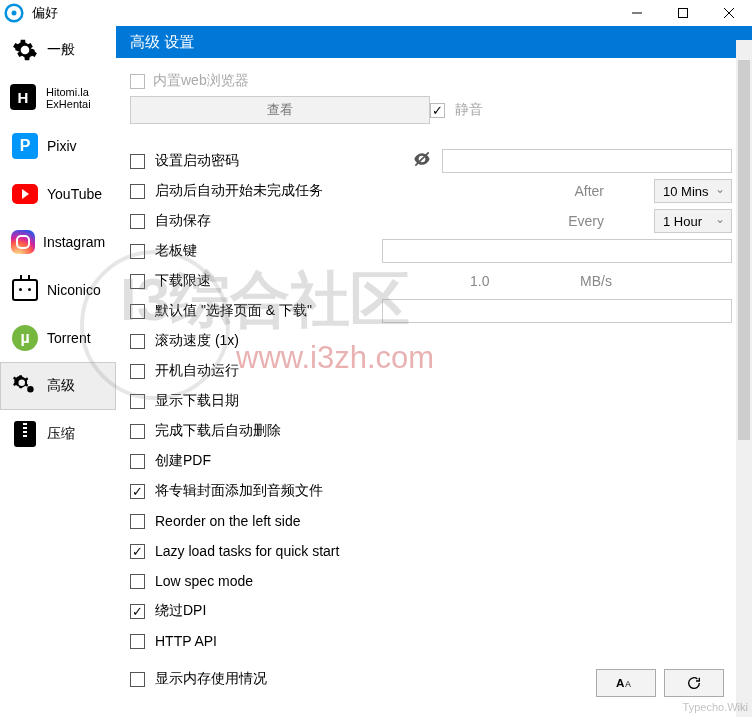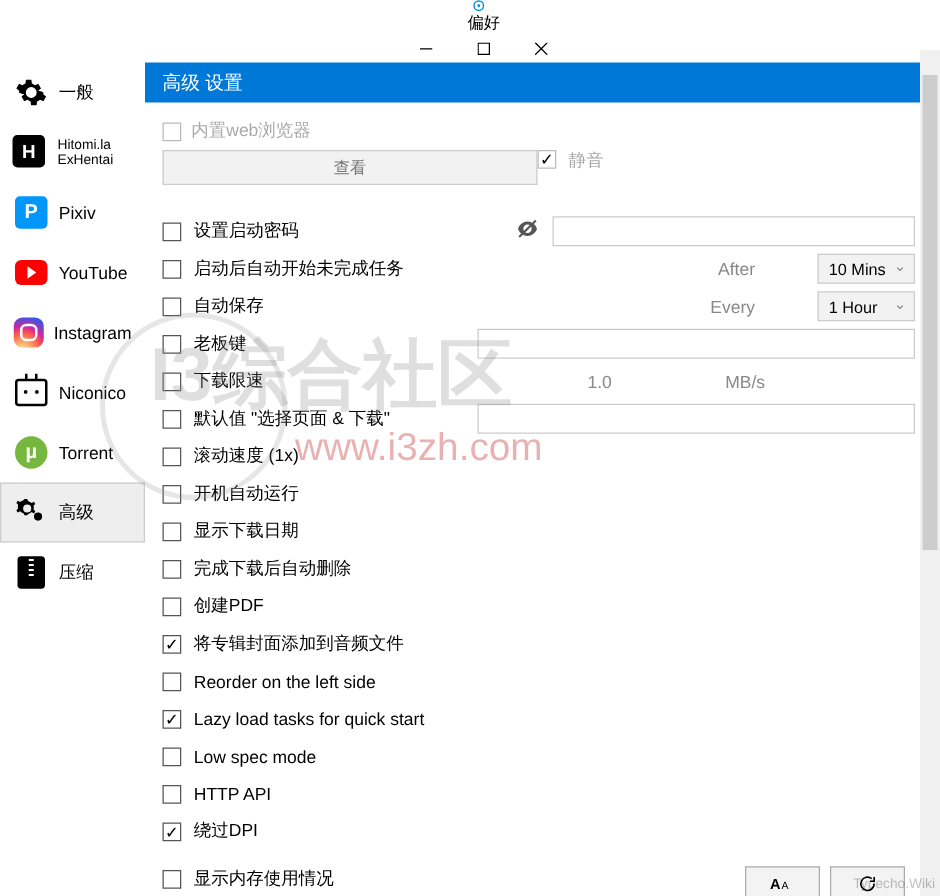--- a/index.html
+++ b/index.html
@@ -1,18 +1,18 @@
 <!DOCTYPE html>
 <html><head>
 <meta charset="utf-8">
 <style>
 * { box-sizing: border-box; margin: 0; padding: 0; font-family: "Microsoft YaHei", "Segoe UI", sans-serif; }
 body { width: 752px; height: 717px; background: #fff; overflow: hidden; position: relative; }
 
-.titlebar { height: 50px; display: flex; align-items: center; padding: 0 0 0 22px; flex-direction: column; }
+.titlebar { height: 26px; display: flex; align-items: center; padding: 0 0 0 4px; }
 .titlebar-icon { width: 20px; height: 20px; margin-right: 8px; }
 .titlebar-title { font-size: 13px; flex: 1; }
 .win-controls { display: flex; height: 100%; }
 .win-btn { width: 46px; height: 100%; display: flex; align-items: center; justify-content: center; }
 .win-btn svg { width: 10px; height: 10px; }
 
 .main { display: flex; height: calc(100% - 34px); }
 
 .sidebar { width: 116px; background: #fff; padding-top: 0; }
 .sidebar-item { display: flex; align-items: center; height: 48px; padding: 0 10px; cursor: pointer; border: 1px solid transparent; }
@@ -20,21 +20,21 @@
 .sidebar-icon { width: 28px; height: 28px; margin-right: 8px; display: flex; align-items: center; justify-content: center; }
 .sidebar-label { font-size: 14px; }
 
 .content { flex: 1; display: flex; flex-direction: column; }
 .content-header { background: #0078d7; color: #fff; height: 32px; display: flex; align-items: center; padding: 0 14px; font-size: 15px; }
 .content-body { flex: 1; padding: 14px 20px 0 14px; overflow-y: auto; position: relative; }
 
 .section-disabled { color: #aaa; margin-bottom: 10px; }
 .browser-row { display: flex; align-items: center; margin-bottom: 6px; }
 .browser-row .chk { margin-right: 8px; }
-.view-row { display: flex; gap: 0; margin-bottom: 22px; }
+.view-row { display: flex; align-items: center; gap: 0; margin-bottom: 22px; }
 .view-btn { flex: 0 0 300px; height: 28px; background: #f2f2f2; border: 1px solid #ccc; color: #777; font-size: 13px; }
 
 .row { display: flex; align-items: center; min-height: 30px; margin-bottom: 0px; position: relative; }
 .chk { width: 15px; height: 15px; border: 1px solid #555; display: inline-flex; align-items: center; justify-content: center; margin-right: 10px; background: #fff; }
 .chk.checked::after { content: "✓"; font-size: 13px; color: #000; line-height: 1; }
 .chk.disabled { border-color: #bbb; }
 .lbl { font-size: 14px; }
 
 .pw-row { display: flex; align-items: center; }
 .eye-icon { margin-left: auto; margin-right: 10px; color: #555;}
@@ -274,26 +274,26 @@
         </div>
       <div class="row">
           <span class="chk checked"></span>
           <span class="lbl">Lazy load tasks for quick start</span>
         </div>
       <div class="row">
           <span class="chk"></span>
           <span class="lbl">Low spec mode</span>
         </div>
       <div class="row">
-          <span class="chk"></span>
-          <span class="lbl">HTTP API</span>
-        </div>
-      <div class="row">
           <span class="chk checked"></span>
           <span class="lbl">绕过DPI</span>
+        </div>
+      <div class="row">
+          <span class="chk"></span>
+          <span class="lbl">HTTP API</span>
         </div>
       <div class="row" style="margin-top:8px">
           <span class="chk"></span>
           <span class="lbl">显示内存使用情况</span>
         </div>
 
       <div class="footer-btns">
         <button class="fbtn">
             <svg width="20" height="16" viewBox="0 0 24 18">
               <text x="0" y="14" font-size="14" font-weight="bold">A</text>

